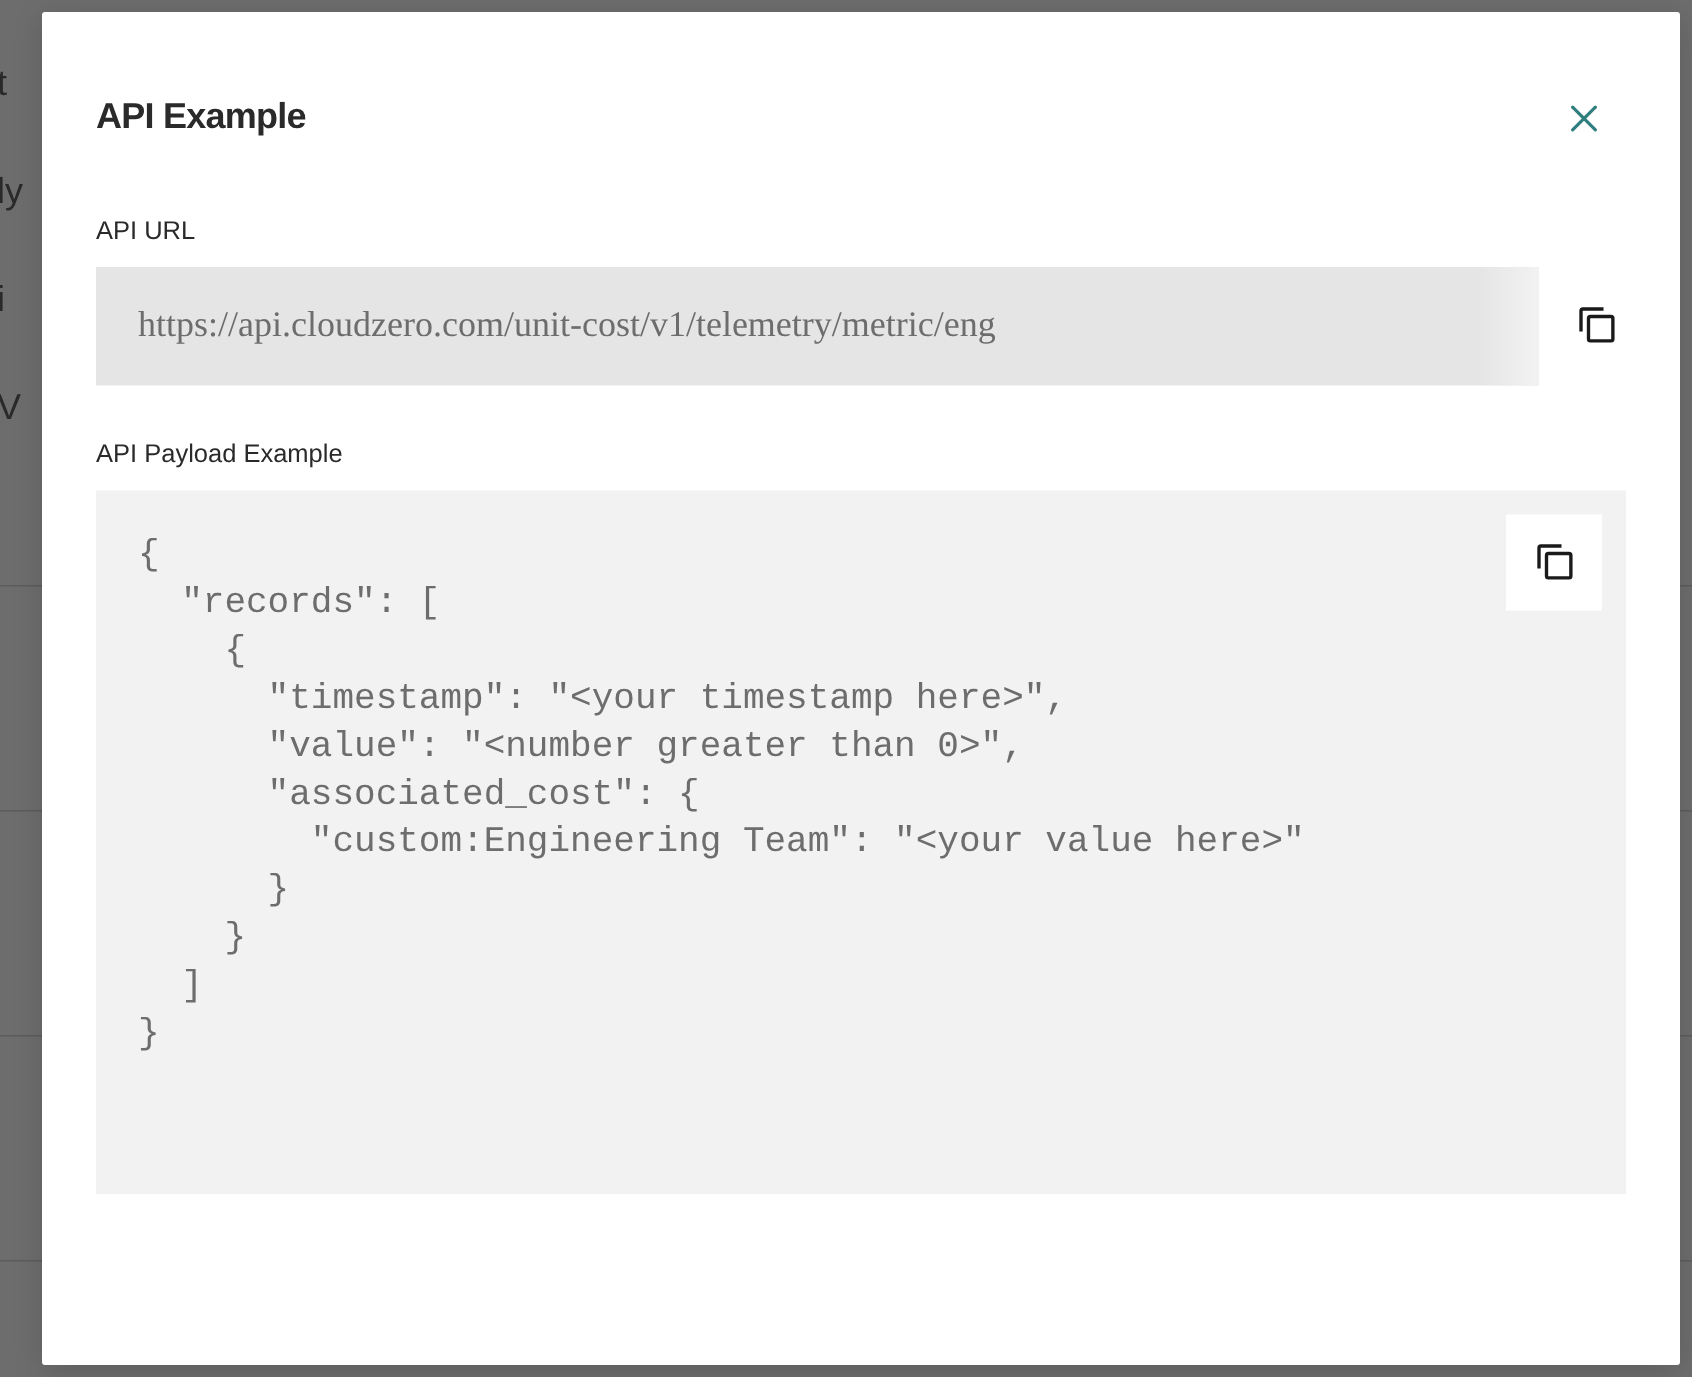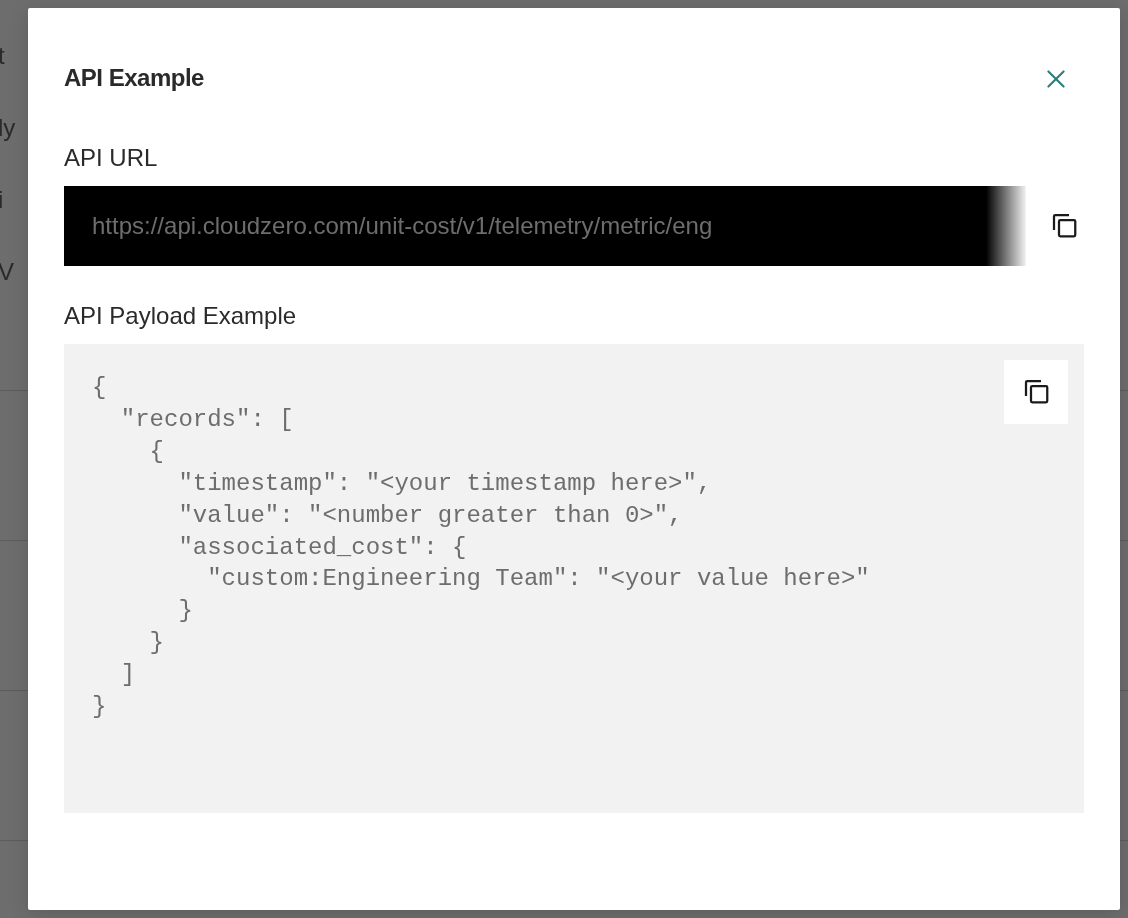--- a/index.html
+++ b/index.html
@@ -71,36 +71,36 @@
       display: flex;
       align-items: center;
       justify-content: center;
       color: #2f7e7e;
     }
     .close-btn svg {
       width: 26px;
       height: 26px;
     }
     .section-label {
-      font-size: 24px;
+      font-size: 17px;
       font-weight: 400;
       color: #2a2a2a;
       margin-bottom: 14px;
     }
     .url-row {
       display: flex;
       align-items: center;
       gap: 18px;
       margin-bottom: 36px;
     }
     .url-box {
       flex: 1;
-      background: #000000;
+      background: #e5e5e5;
       padding: 26px 28px;
-      font-family: Liberation Sans, sans-serif;
+      font-family: Liberation Serif, serif;
       font-size: 24px;
       color: #6d6d6d;
       white-space: nowrap;
       overflow: hidden;
       position: relative;
     }
     .url-box::after {
       content: "";
       position: absolute;
       right: 0;

